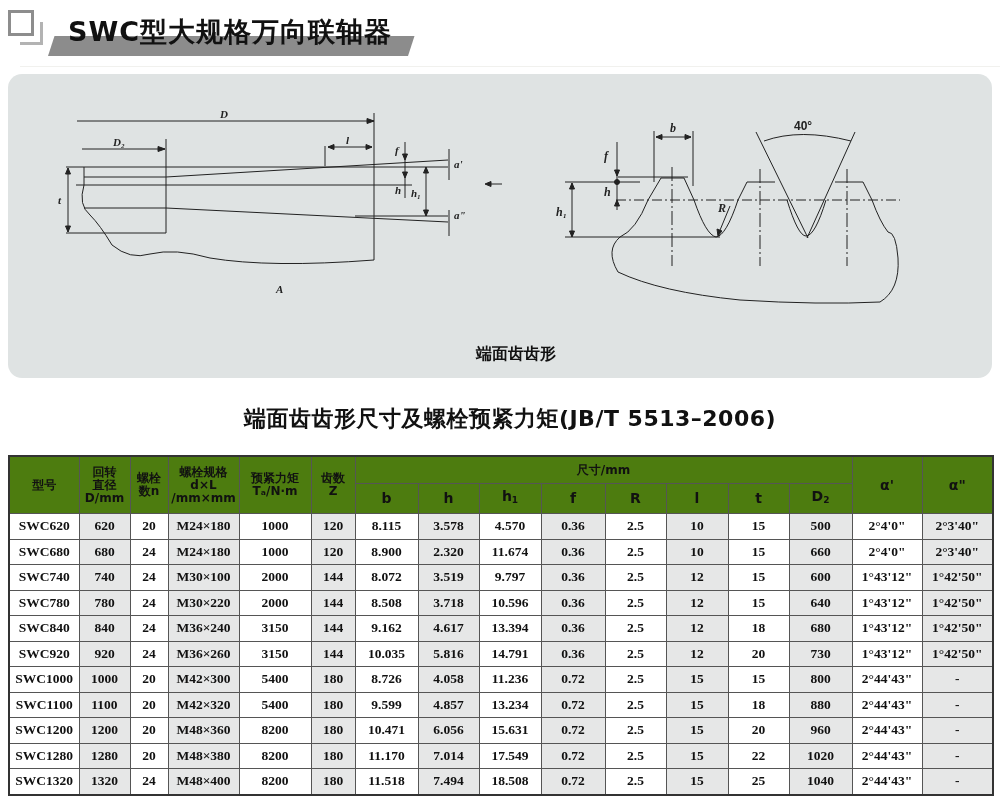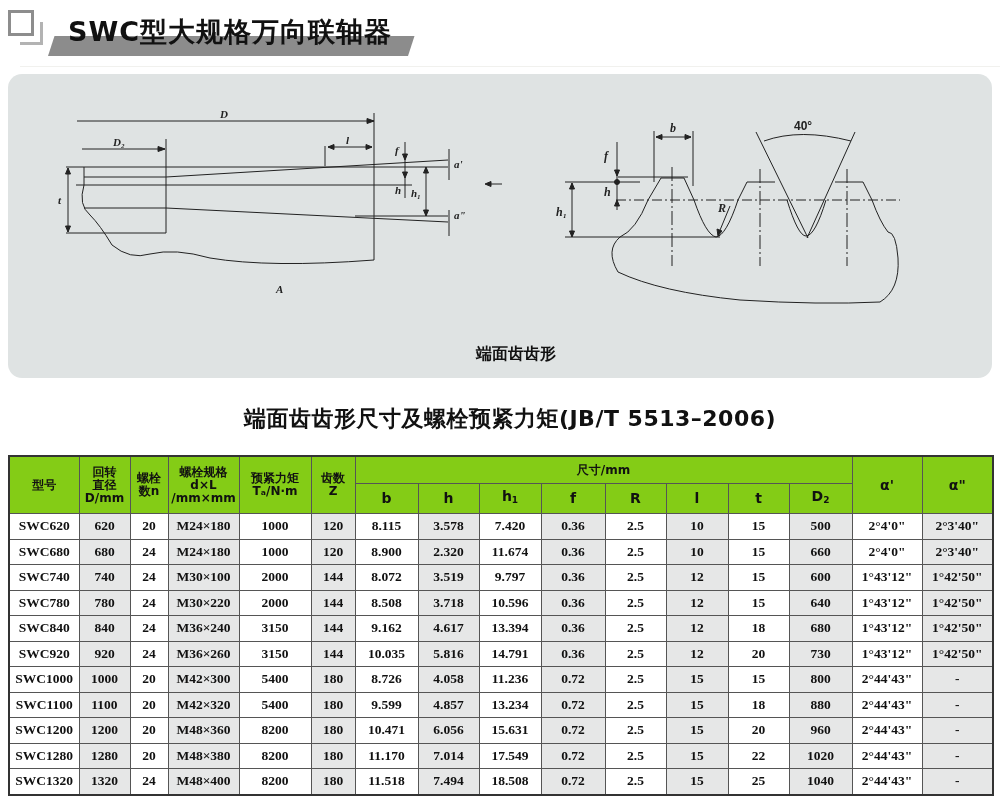--- a/index.html
+++ b/index.html
@@ -25,21 +25,21 @@
                    font-size:16px; font-weight:bold; font-family:"DejaVu Sans", sans-serif;padding-left:16px; }
 
   
   .tbl-title { position:absolute; left:0; top:404px; width:940px; text-align:center;
                font-size:22px; font-weight:bold; font-family:"DejaVu Sans", sans-serif; letter-spacing:0.5px;margin-left:40px; }
 
   
   table.spec { position:absolute; left:8px; top:455px; border-collapse:collapse; table-layout:fixed;
                border:2px solid #333; }
   table.spec th, table.spec td { border:1px solid #555; text-align:center; padding:0; overflow:hidden; white-space:nowrap; }
-  table.spec th { background:#84cc16; font-weight:bold; font-size:12px; line-height:13px;
+  table.spec th { background:#4d7c0f; font-weight:bold; font-size:12px; line-height:13px;
                   font-family:"DejaVu Sans", sans-serif; color:#111; }
   table.spec th.big { font-size:14px; }
   table.spec thead tr.r1 th { height:26px; }
   table.spec thead tr.r2 th { height:29px; }
   table.spec td { height:24.5px; font-size:13.5px; font-weight:bold; font-family:"Liberation Serif", serif; color:#111; background:#fff; }
   table.spec td.shade { background:#e6e7e7; }
   sub { font-size:9px; vertical-align:-2px; }
 </style>
 </head>
 <body>
@@ -226,21 +226,21 @@
   <tbody id="tbody">
       <tr>
         <td>SWC620</td>
         <td class="shade">620</td>
         <td>20</td>
         <td class="shade">M24×180</td>
         <td>1000</td>
         <td class="shade">120</td>
         <td>8.115</td>
         <td class="shade">3.578</td>
-        <td>7.420</td>
+        <td>4.570</td>
         <td class="shade">0.36</td>
         <td>2.5</td>
         <td class="shade">10</td>
         <td>15</td>
         <td class="shade">500</td>
         <td>2°4'0"</td>
         <td class="shade">2°3'40"</td>
       </tr>
       <tr>
         <td>SWC680</td>

